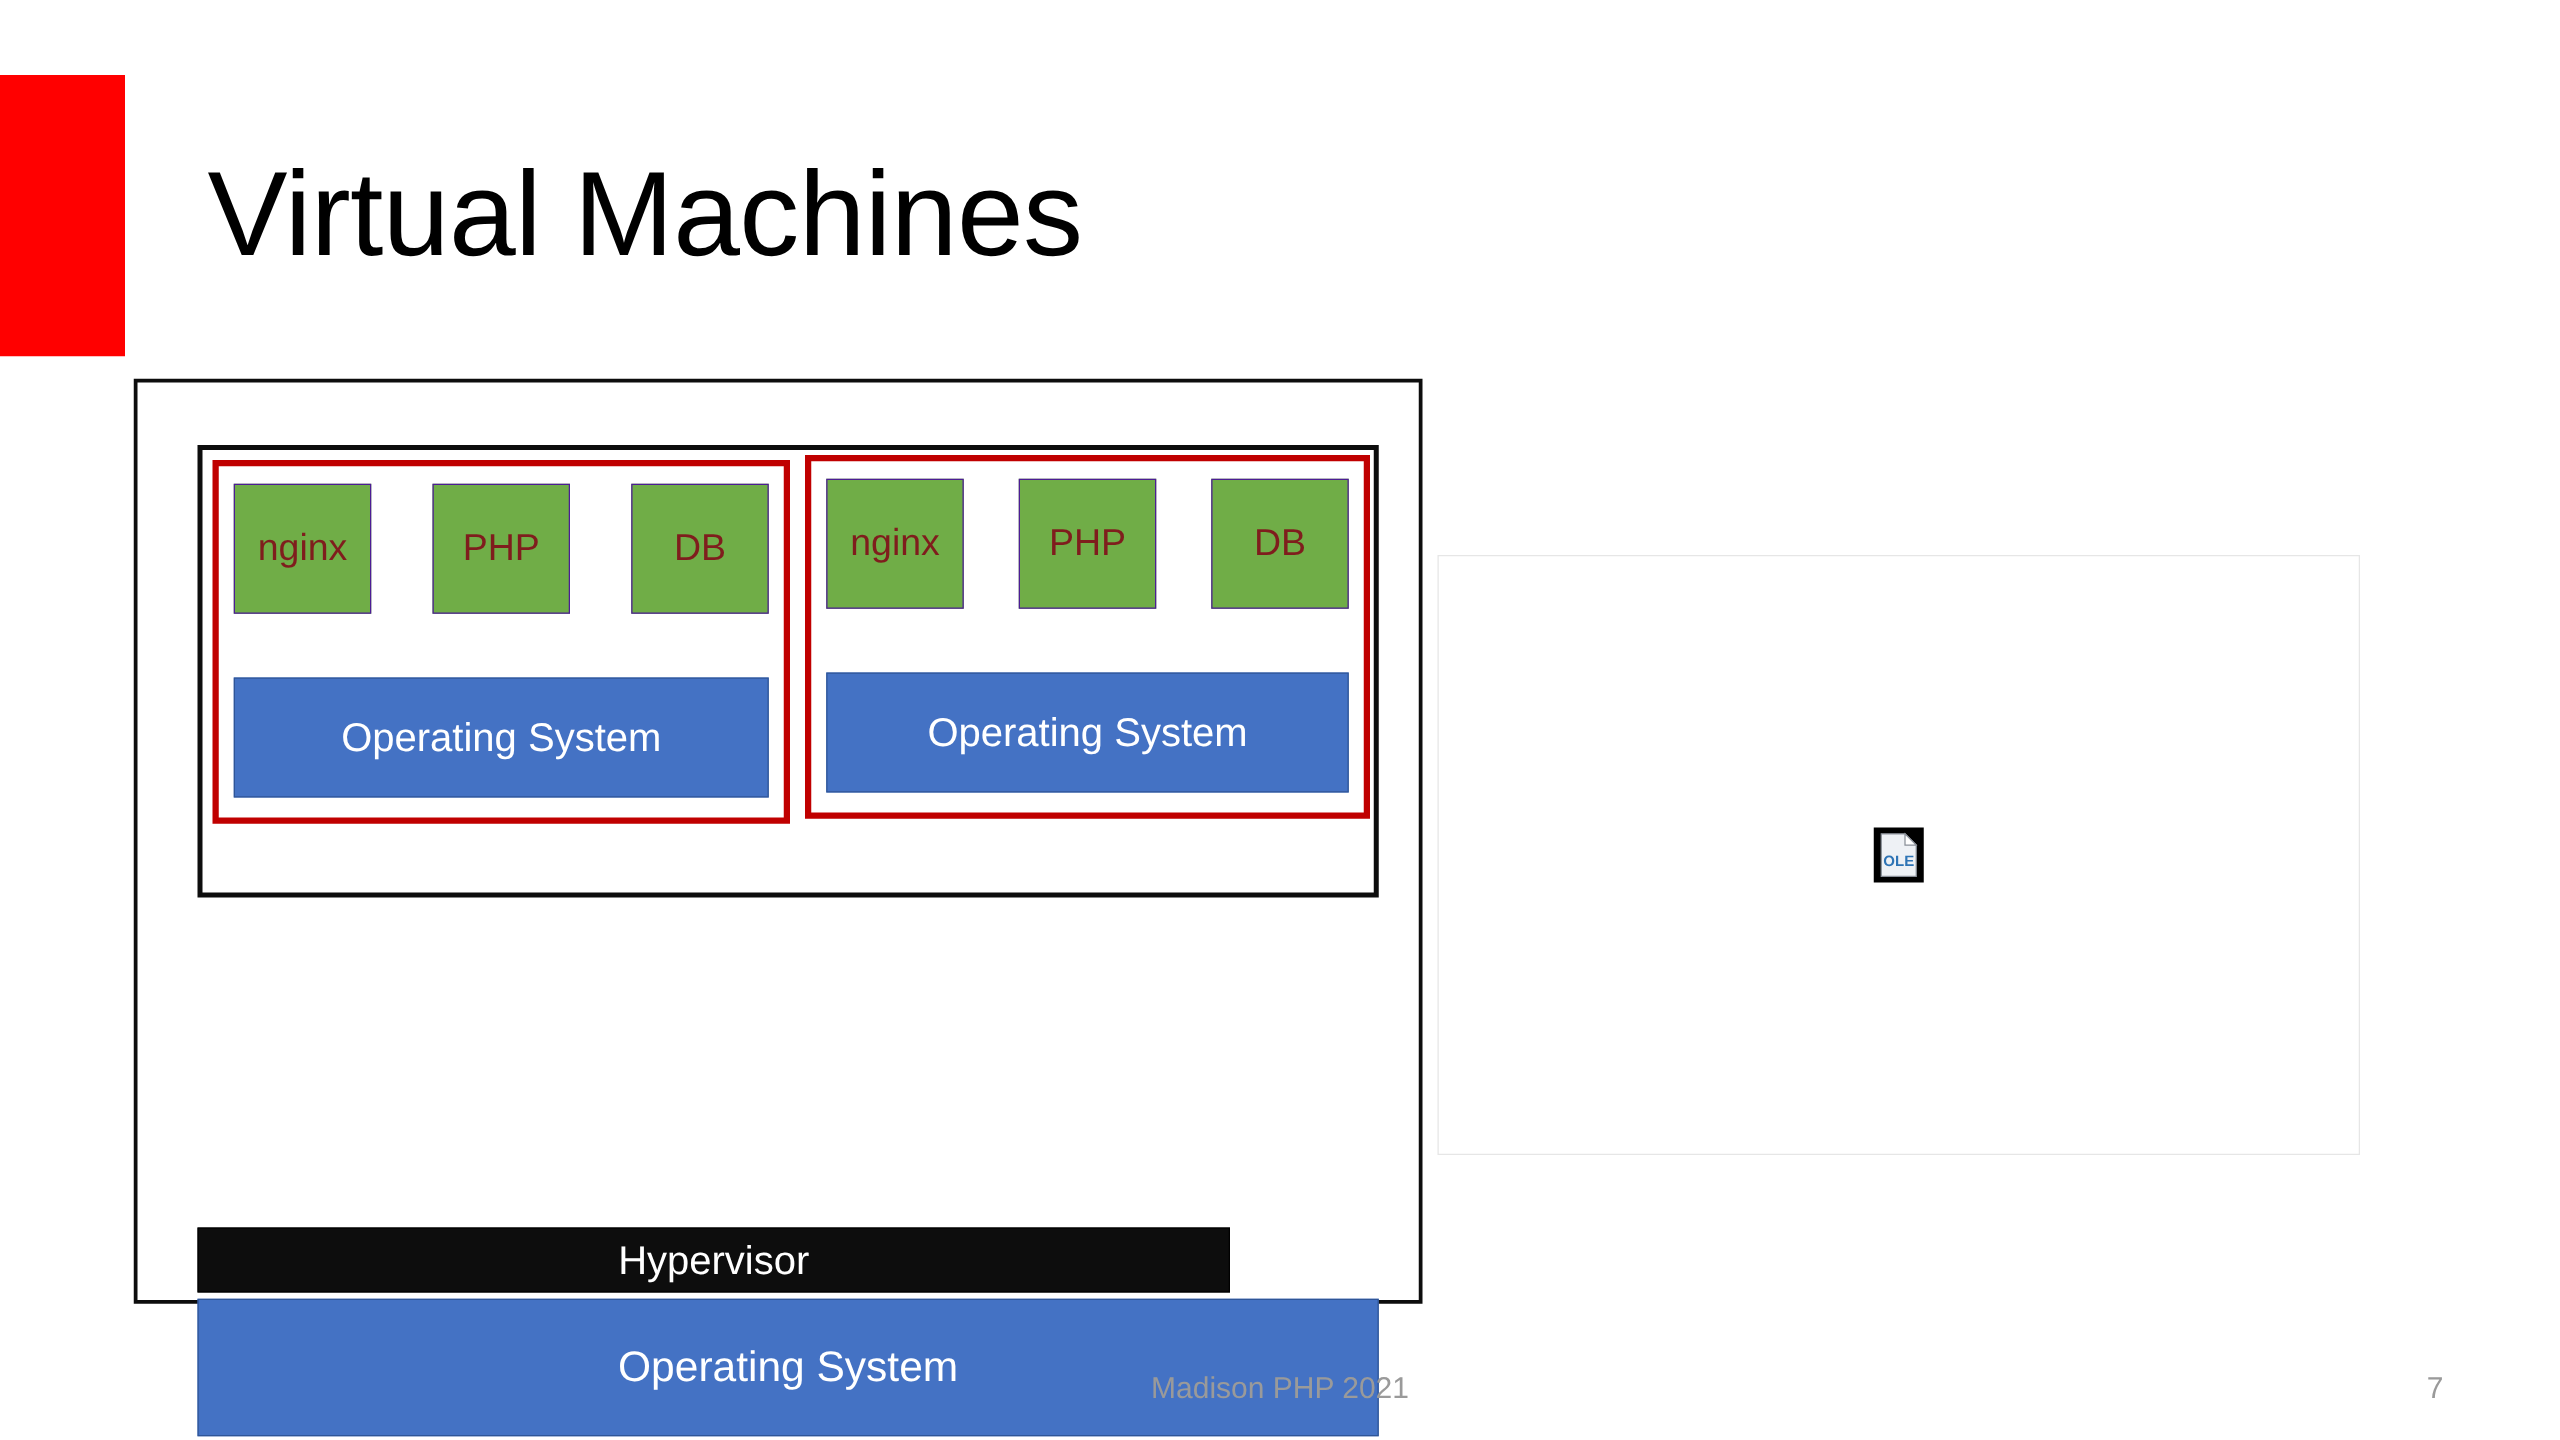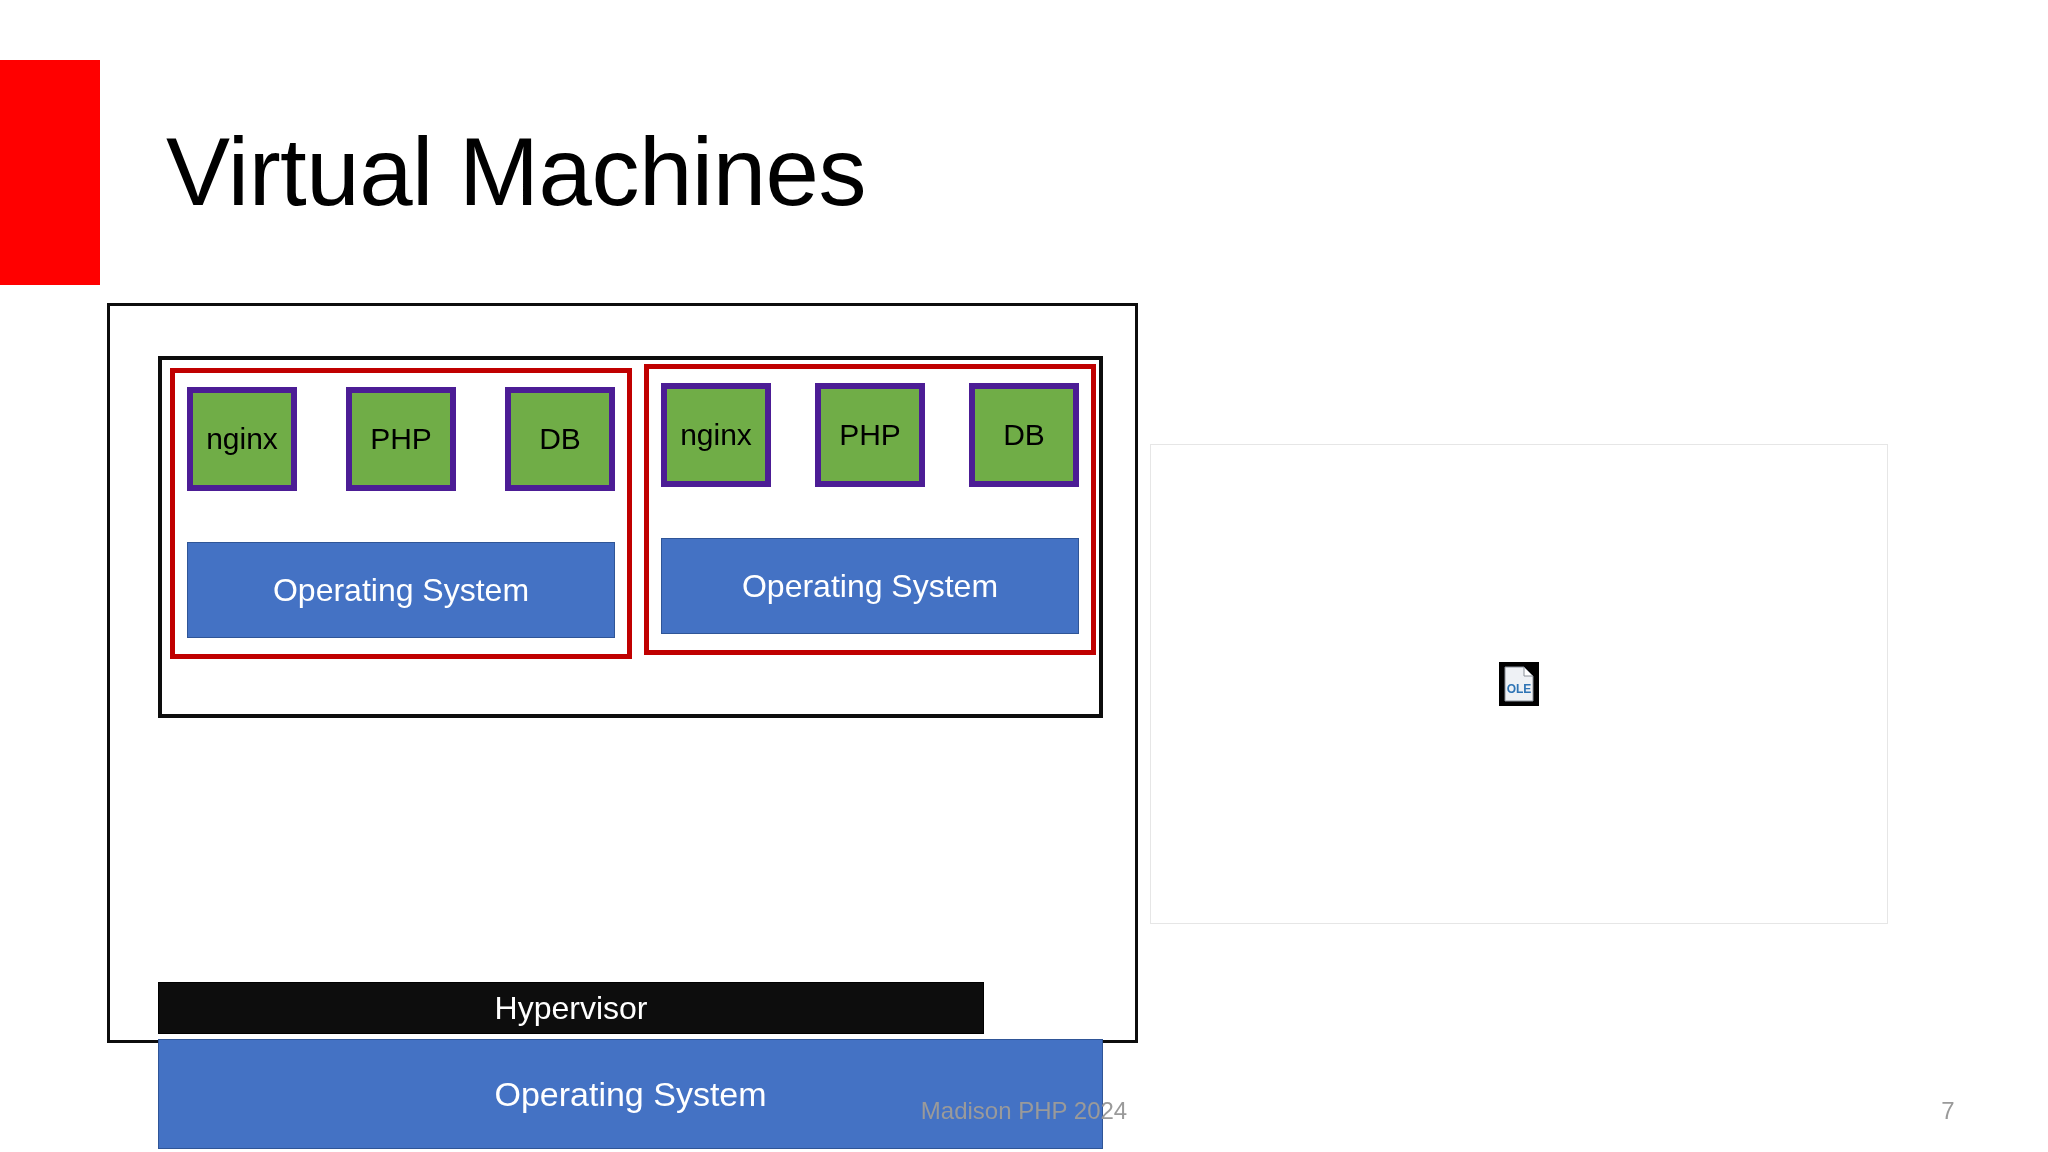--- a/index.html
+++ b/index.html
@@ -21,22 +21,22 @@
 
   .vm-host{position:absolute;left:48px;top:50px;width:945px;height:362px;
        border:4px solid #0d0d0d;box-sizing:border-box;background:#fff;}
 
   .vm-group{position:absolute;box-sizing:border-box;border:5px solid #c00000;background:#fff;}
   .vm-group.g1{left:8px;top:8px;width:462px;height:291px;}
   .vm-group.g2{left:482px;top:4px;width:452px;height:291px;}
 
   .svc-row{position:absolute;left:0;right:0;top:14px;height:104px;
        display:flex;justify-content:space-between;padding:0 12px;box-sizing:border-box;}
-  .svc{flex:0 0 auto;background:#70ad47;border:6px solid #4c1d95;
-       color:#000000;display:flex;align-items:center;justify-content:center;
+  .svc{flex:0 0 auto;background:#70ad47;border:1px solid #4c1d95;
+       color:#7f1d1d;display:flex;align-items:center;justify-content:center;
        font-size:30px;box-sizing:border-box;}
   .g1 .svc{width:110px;height:104px;}
   .g2 .svc{width:110px;height:104px;}
 
   .os-box{position:absolute;left:12px;right:12px;bottom:16px;height:96px;
        background:#4472c4;border:1px solid #2f5597;color:#fff;
        display:flex;align-items:center;justify-content:center;font-size:32px;box-sizing:border-box;}
 
   .hypervisor{position:absolute;left:48px;top:676px;width:826px;height:52px;
        background:#0d0d0d;border:1px solid #000;color:#fff;
@@ -100,16 +100,16 @@
   <div class="ole-frame">
     <div class="ole-icon">
       <svg width="30" height="36" viewBox="0 0 30 36" aria-hidden="true">
         <polygon points="1,1 20,1 29,10 29,35 1,35" fill="#eef1f5" stroke="#8a9099" stroke-width="1"></polygon>
         <polygon points="20,1 29,10 20,10" fill="#ffffff" stroke="#8a9099" stroke-width="1"></polygon>
         <text x="15" y="27" text-anchor="middle" font-family="'Liberation Sans',sans-serif" font-size="12" font-weight="bold" fill="#2e74b5">OLE</text>
       </svg>
     </div>
   </div>
 
-  <div class="footer-center">Madison PHP 2024</div>
+  <div class="footer-center">Madison PHP 2021</div>
   <div class="footer-page">7</div>
 
 </div>
 
 </body></html>

